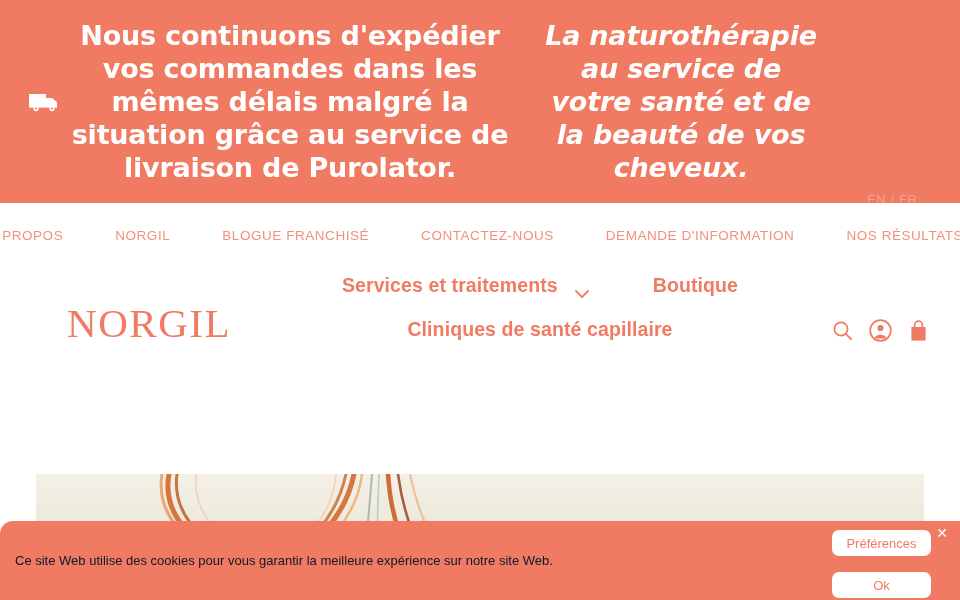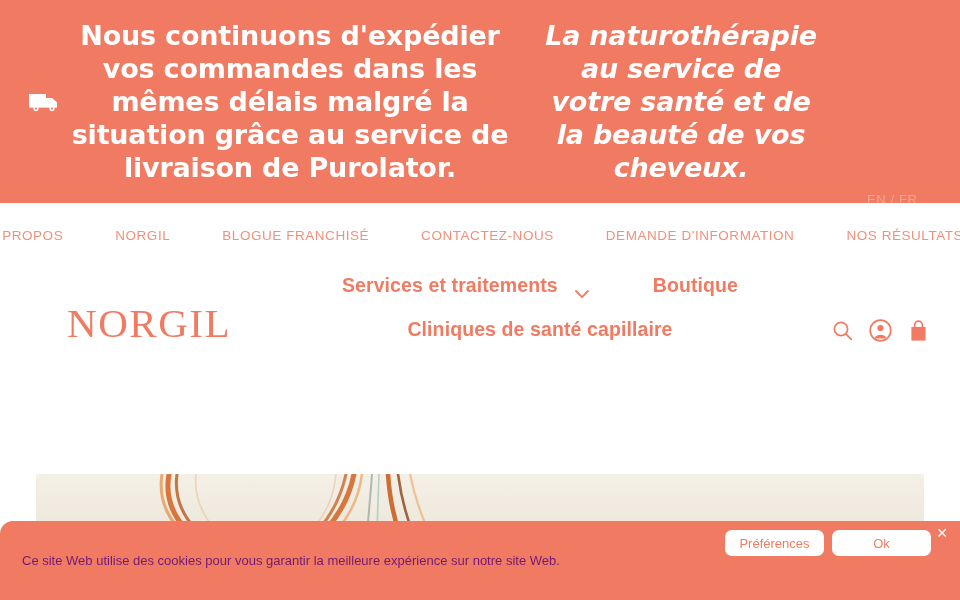--- a/index.html
+++ b/index.html
@@ -120,26 +120,26 @@
   .hero-img { position: absolute; left: 0; top: 0; width: 888px; height: 126px; }
 
   
   .cookie-bar {
     position: absolute; left: 0; top: 521px; width: 960px; height: 79px;
     background: #F07B62;
     border-top-left-radius: 13px;
     display: flex; align-items: center;
   }
   .cookie-text {
-    color: #701a75; font-size: 13px; line-height: 18px;
-    margin-left: 22px; max-width: 760px;
+    color: #0f172a; font-size: 13px; line-height: 18px;
+    margin-left: 15px; max-width: 760px;
   }
   .cookie-actions {
     position: absolute; right: 29px; top: 9px;
-    display: flex; gap: 8px; align-items: flex-start;
+    display: flex; flex-direction: column; gap: 16px; align-items: flex-start;
   }
   .cookie-btn {
     background: #ffffff; color: #F07B62;
     border: none; border-radius: 7px;
     font-size: 13px; font-family: "Liberation Sans", sans-serif;
     width: 99px; height: 26px; cursor: pointer;
     display: flex; align-items: center; justify-content: center;
   }
   .cookie-close {
     position: absolute; right: 10px; top: 524px;

